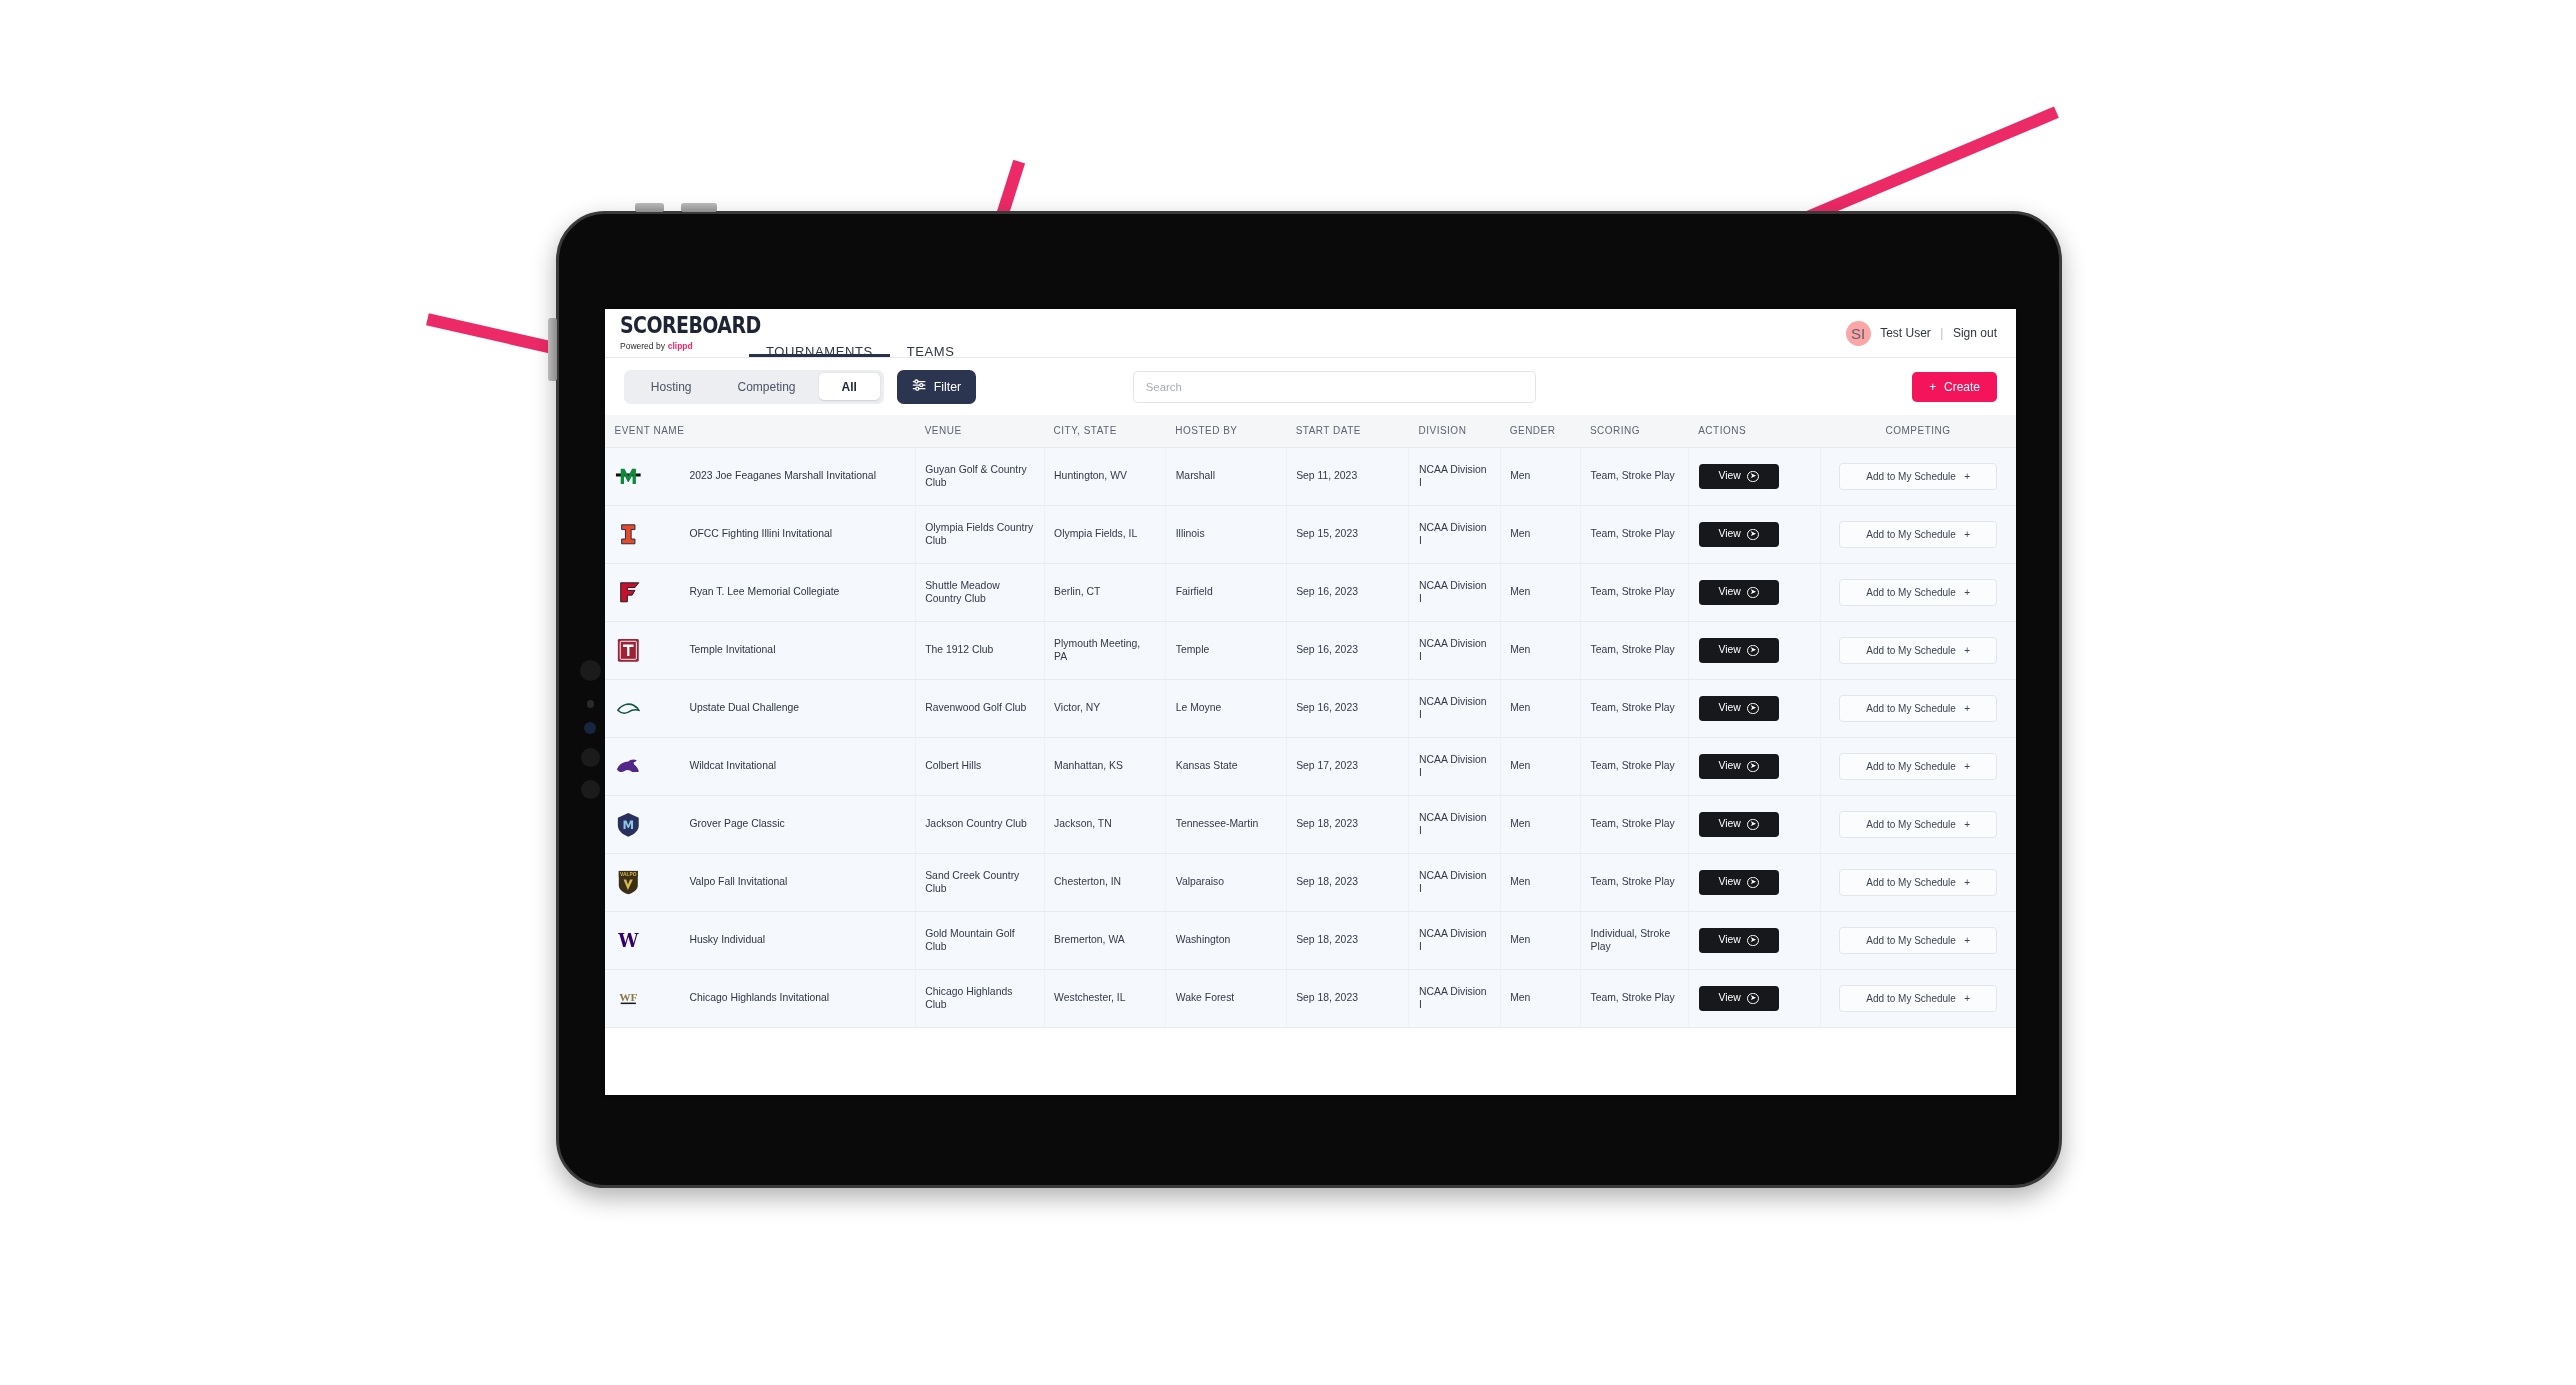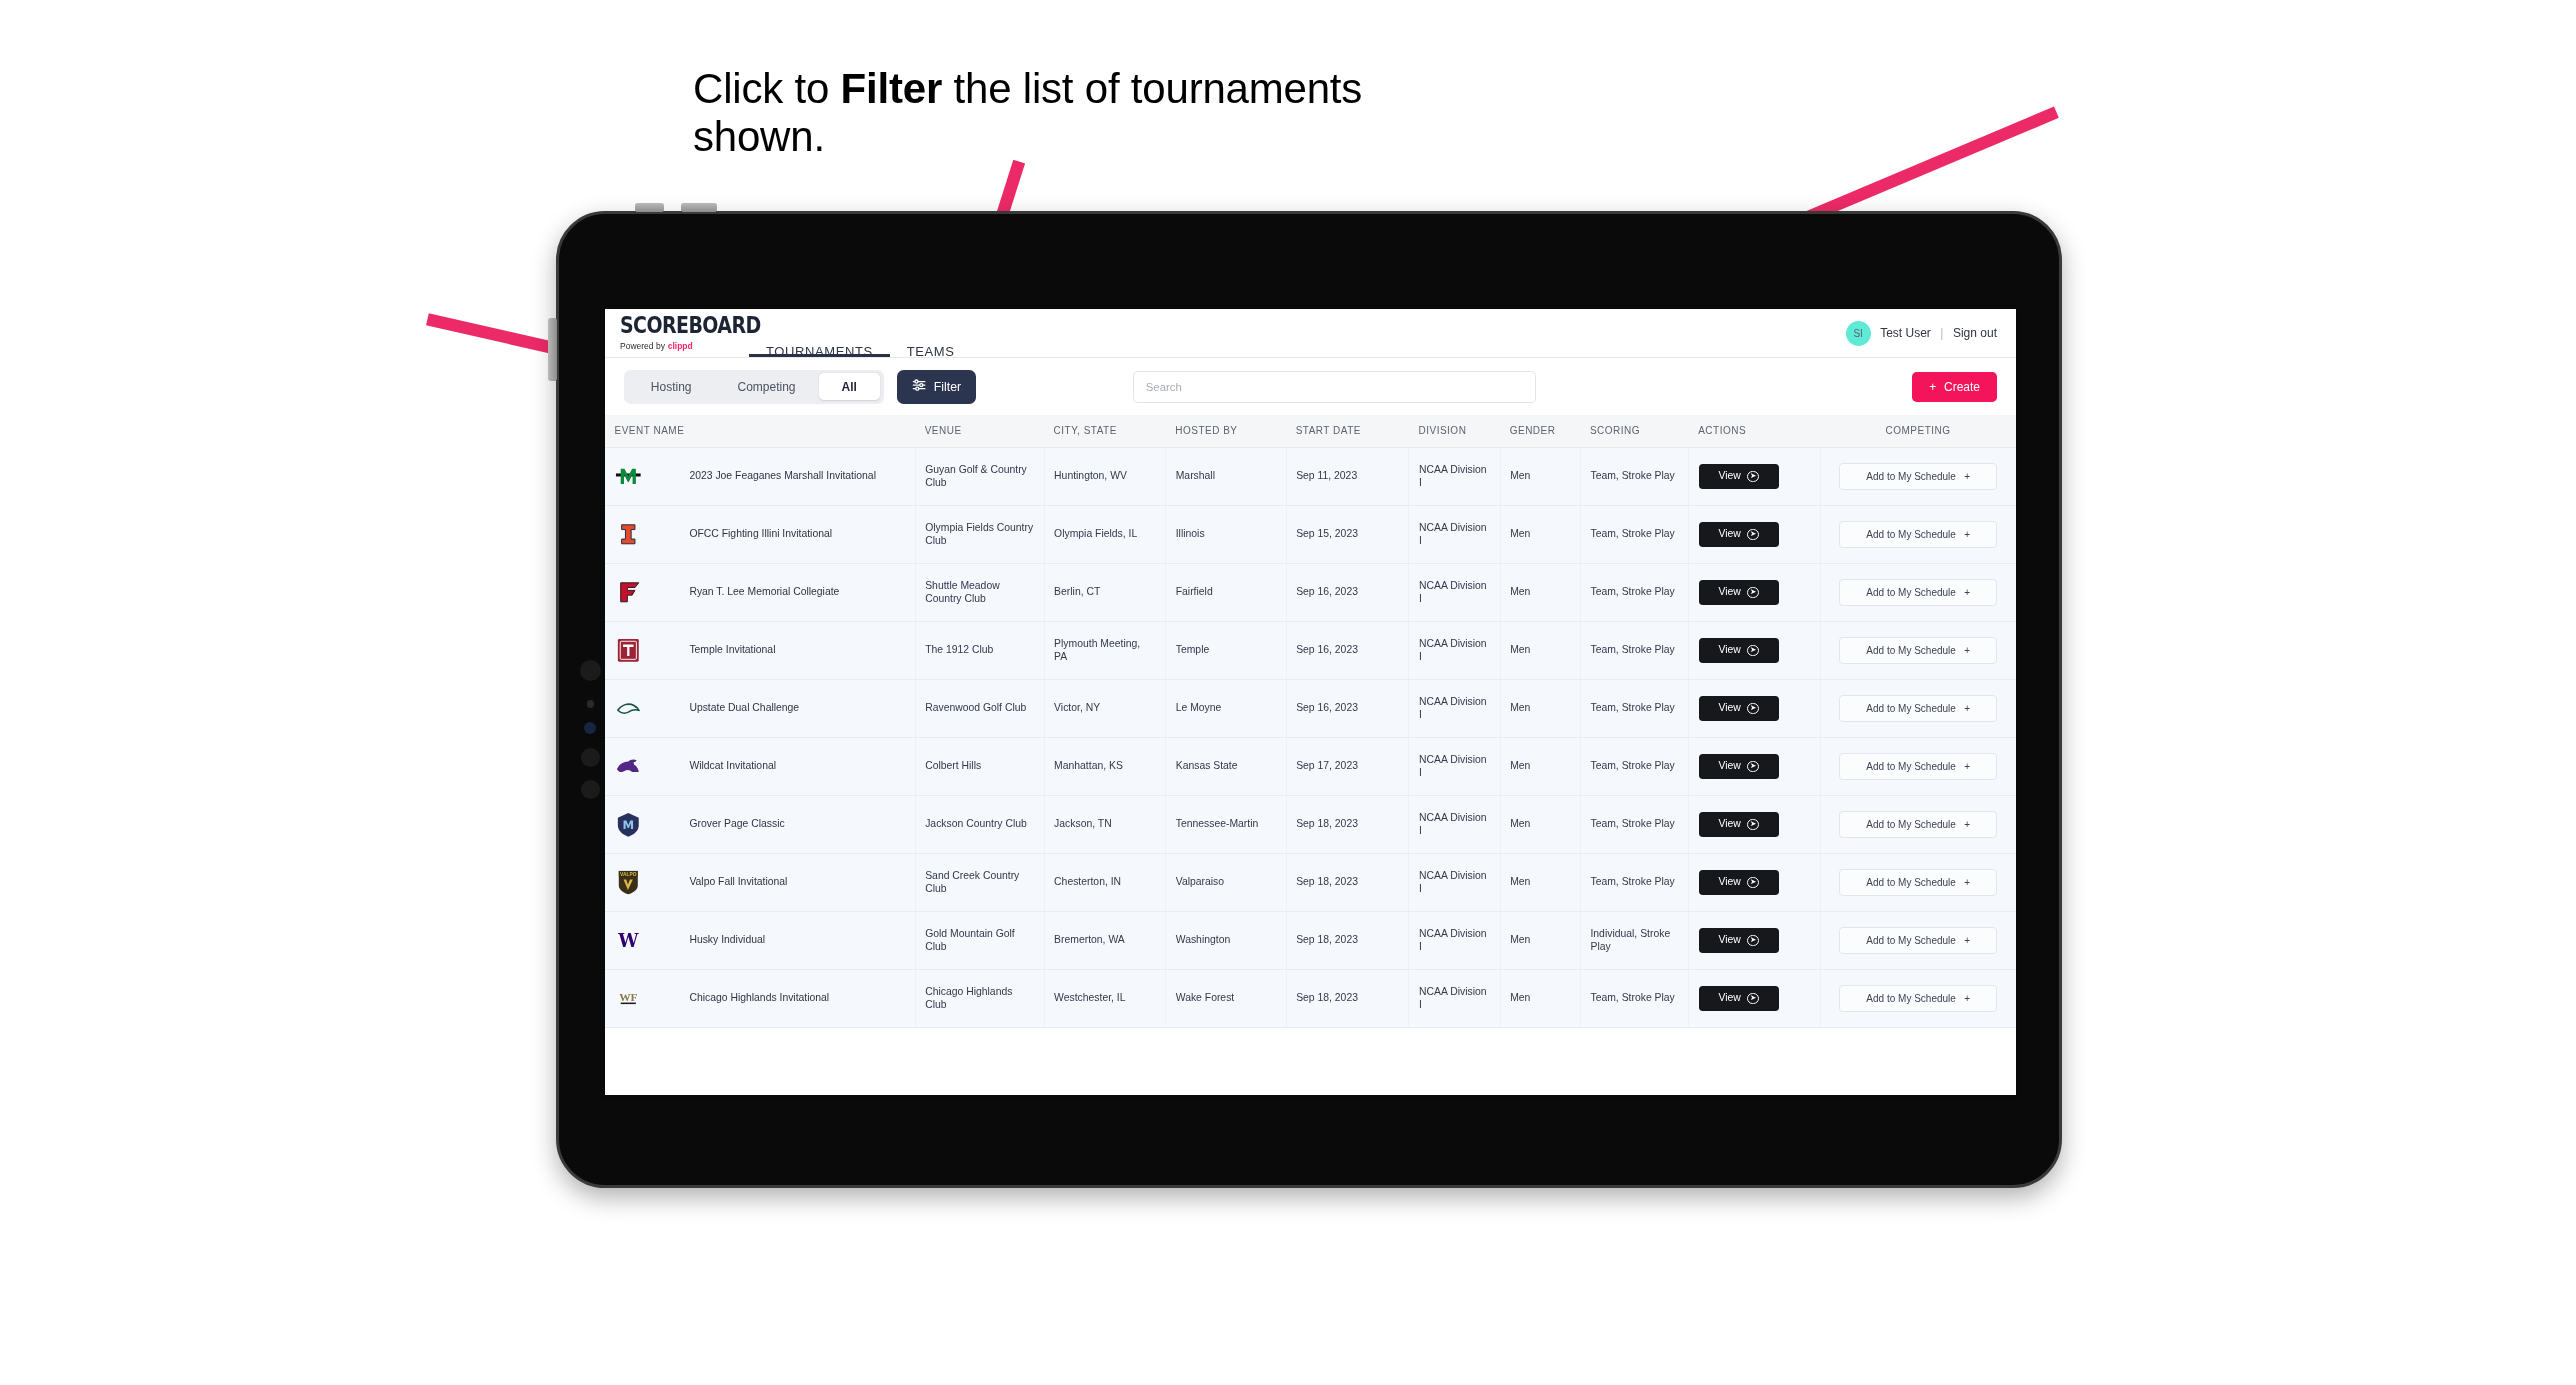--- a/index.html
+++ b/index.html
@@ -91,23 +91,23 @@
   }
   .navtab.active::after {
     content:""; position: absolute; left: 0; right: 0; bottom: 0;
     height: 2.8px; background: #28304a;
   }
   #topbar-right {
     margin-left: auto; display: flex; align-items: center; gap: 9.5px;
     padding-right: 19px; font-size: 12px; color: #2f3542;
   }
   #avatar {
-    width: 25px; height: 25px; border-radius: 50%; background:#5eead4;
+    width: 25px; height: 25px; border-radius: 50%; background:#fca5a5;
     display:flex; align-items:center; justify-content:center;
-    color:#5b6170; font-size: 10px;
+    color:#5b6170; font-size: 15px;
   }
   .tb-link { cursor: pointer; }
   .tb-sep { color:#b9bdc6; }
 
   
   #toolbar {
     height: 57px; display: flex; align-items: center;
     padding: 0 19px; gap: 13.3px; background: #fff;
   }
   #segmented {
@@ -187,23 +187,20 @@
     border-radius: 3.8px; height: 26.6px; width: 158px; font-size: 10px;
     cursor: pointer;
   }
   .comp-cell { display:flex; justify-content:center; }
 </style>
 </head>
 <body>
 
 <div id="stage">
 
-  <div class="callout" id="callout-filter">
-    <span>Click to </span><b>Filter</b><span> the list of tournaments shown.</span>
-  </div>
 
   <svg class="arrow-svg" viewBox="0 0 2712 1459">
     <defs>
       <marker id="ah" markerWidth="5" markerHeight="5" refX="2.6" refY="2.5" orient="auto">
         <path d="M0,0 L5,2.5 L0,5 Z" fill="#ec2a67"></path>
       </marker>
     </defs>
 
     <line x1="450" y1="336" x2="810" y2="418" stroke="#ec2a67" stroke-width="13" marker-end="url(#ah)"></line>
 

